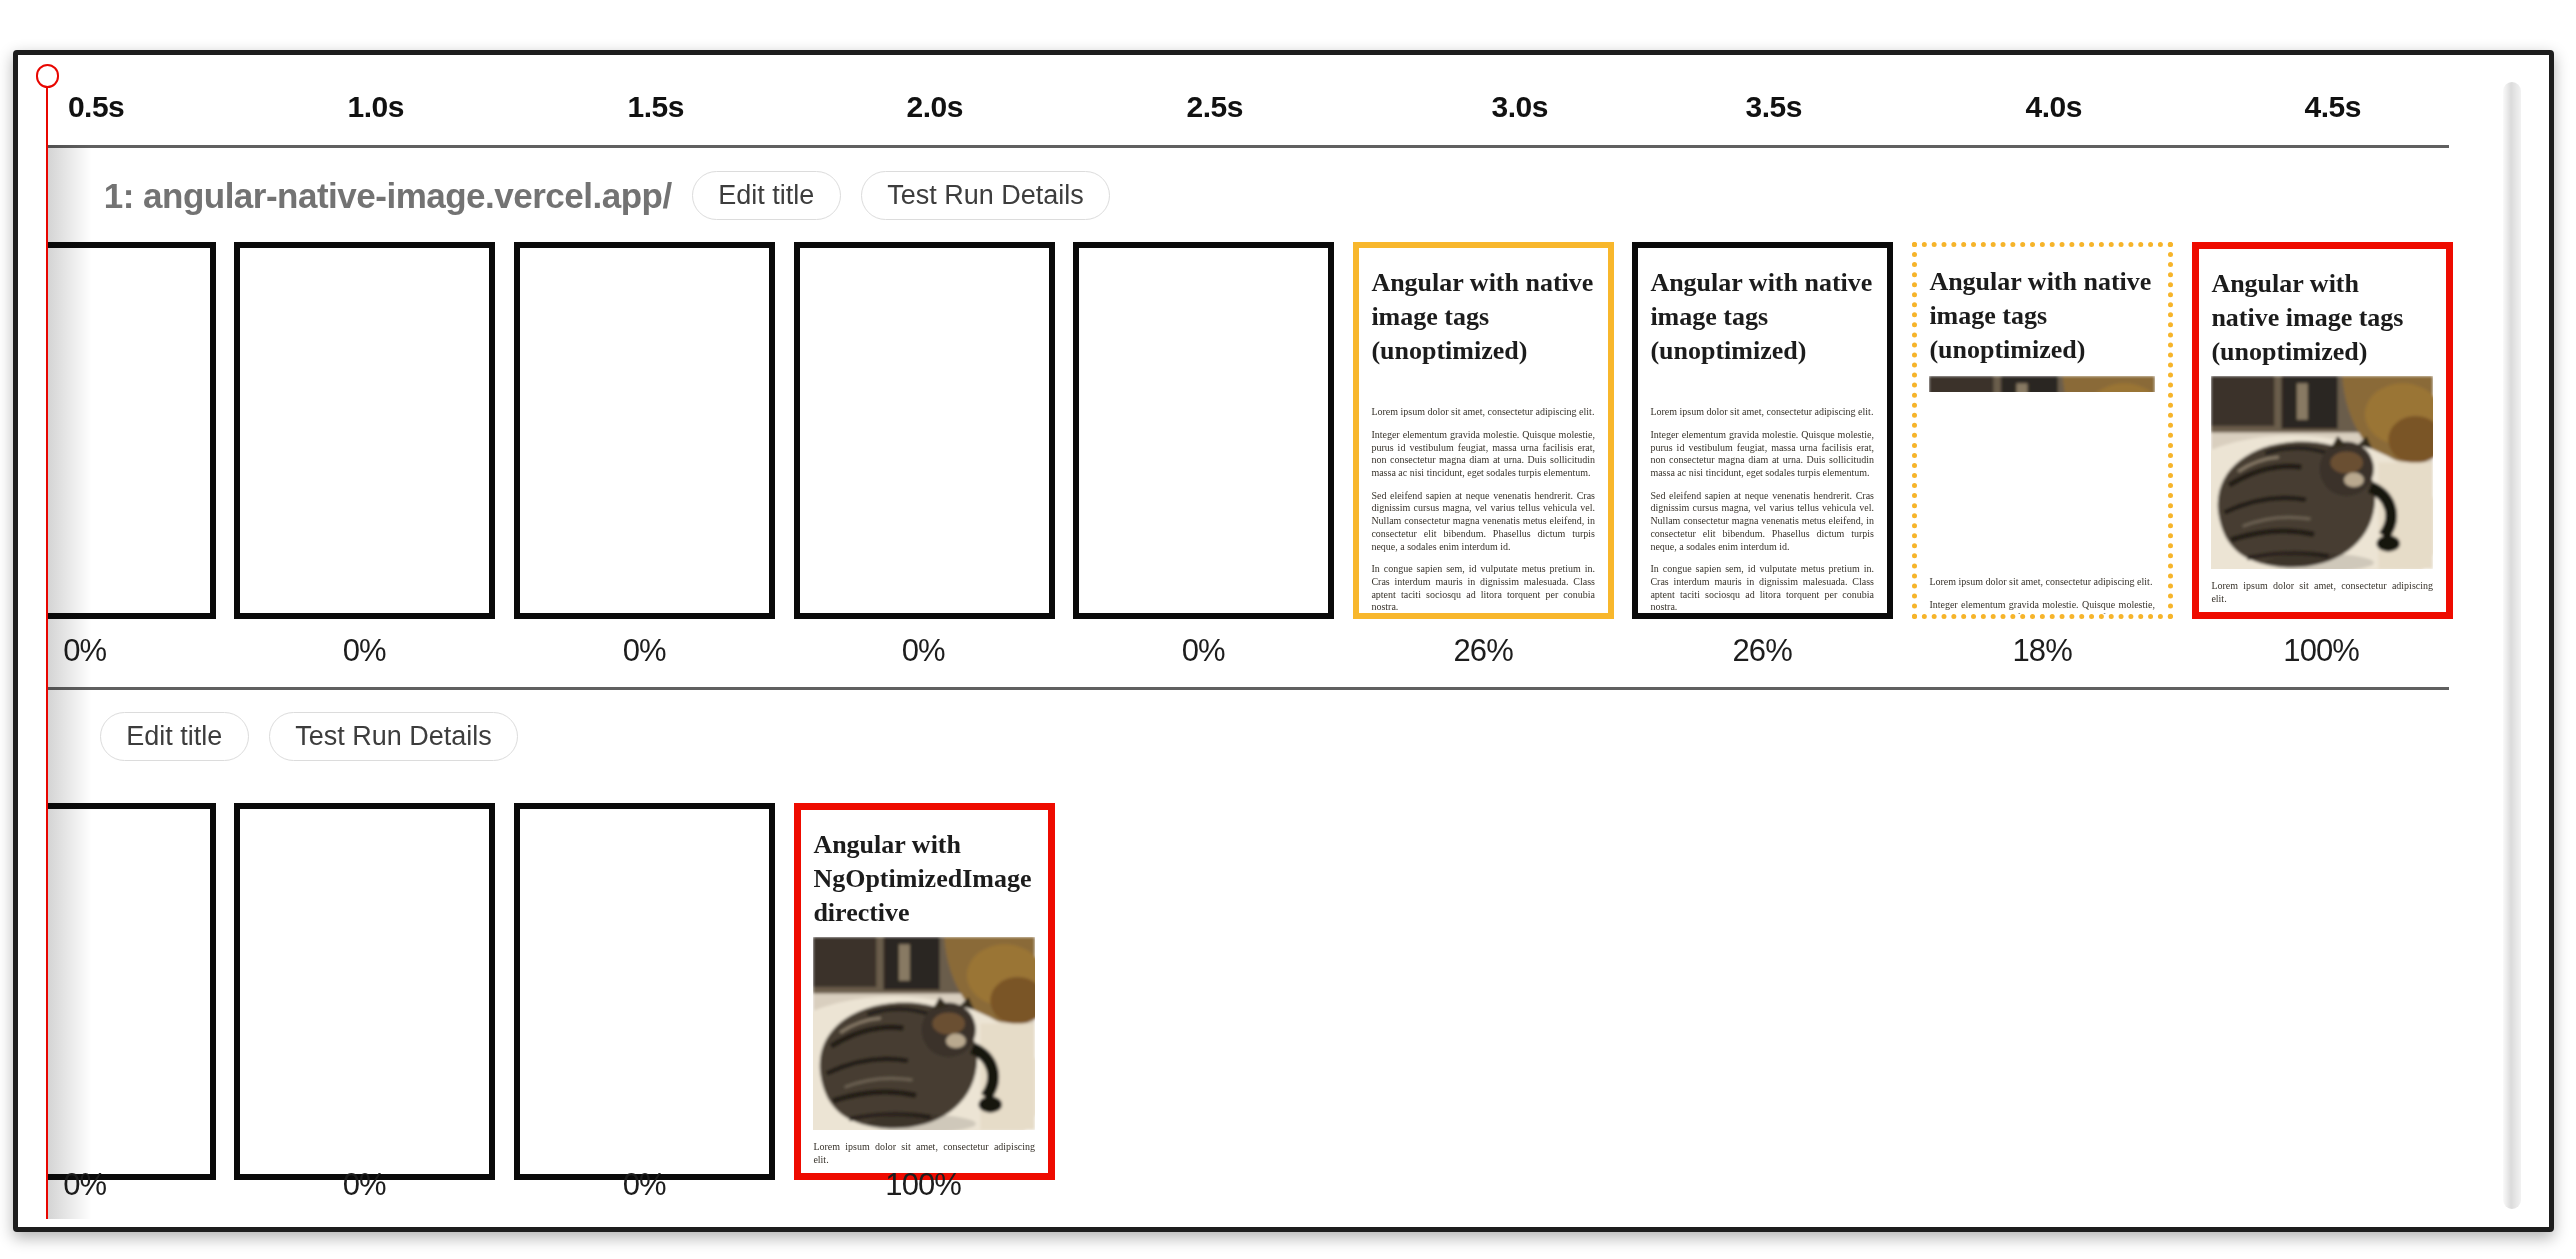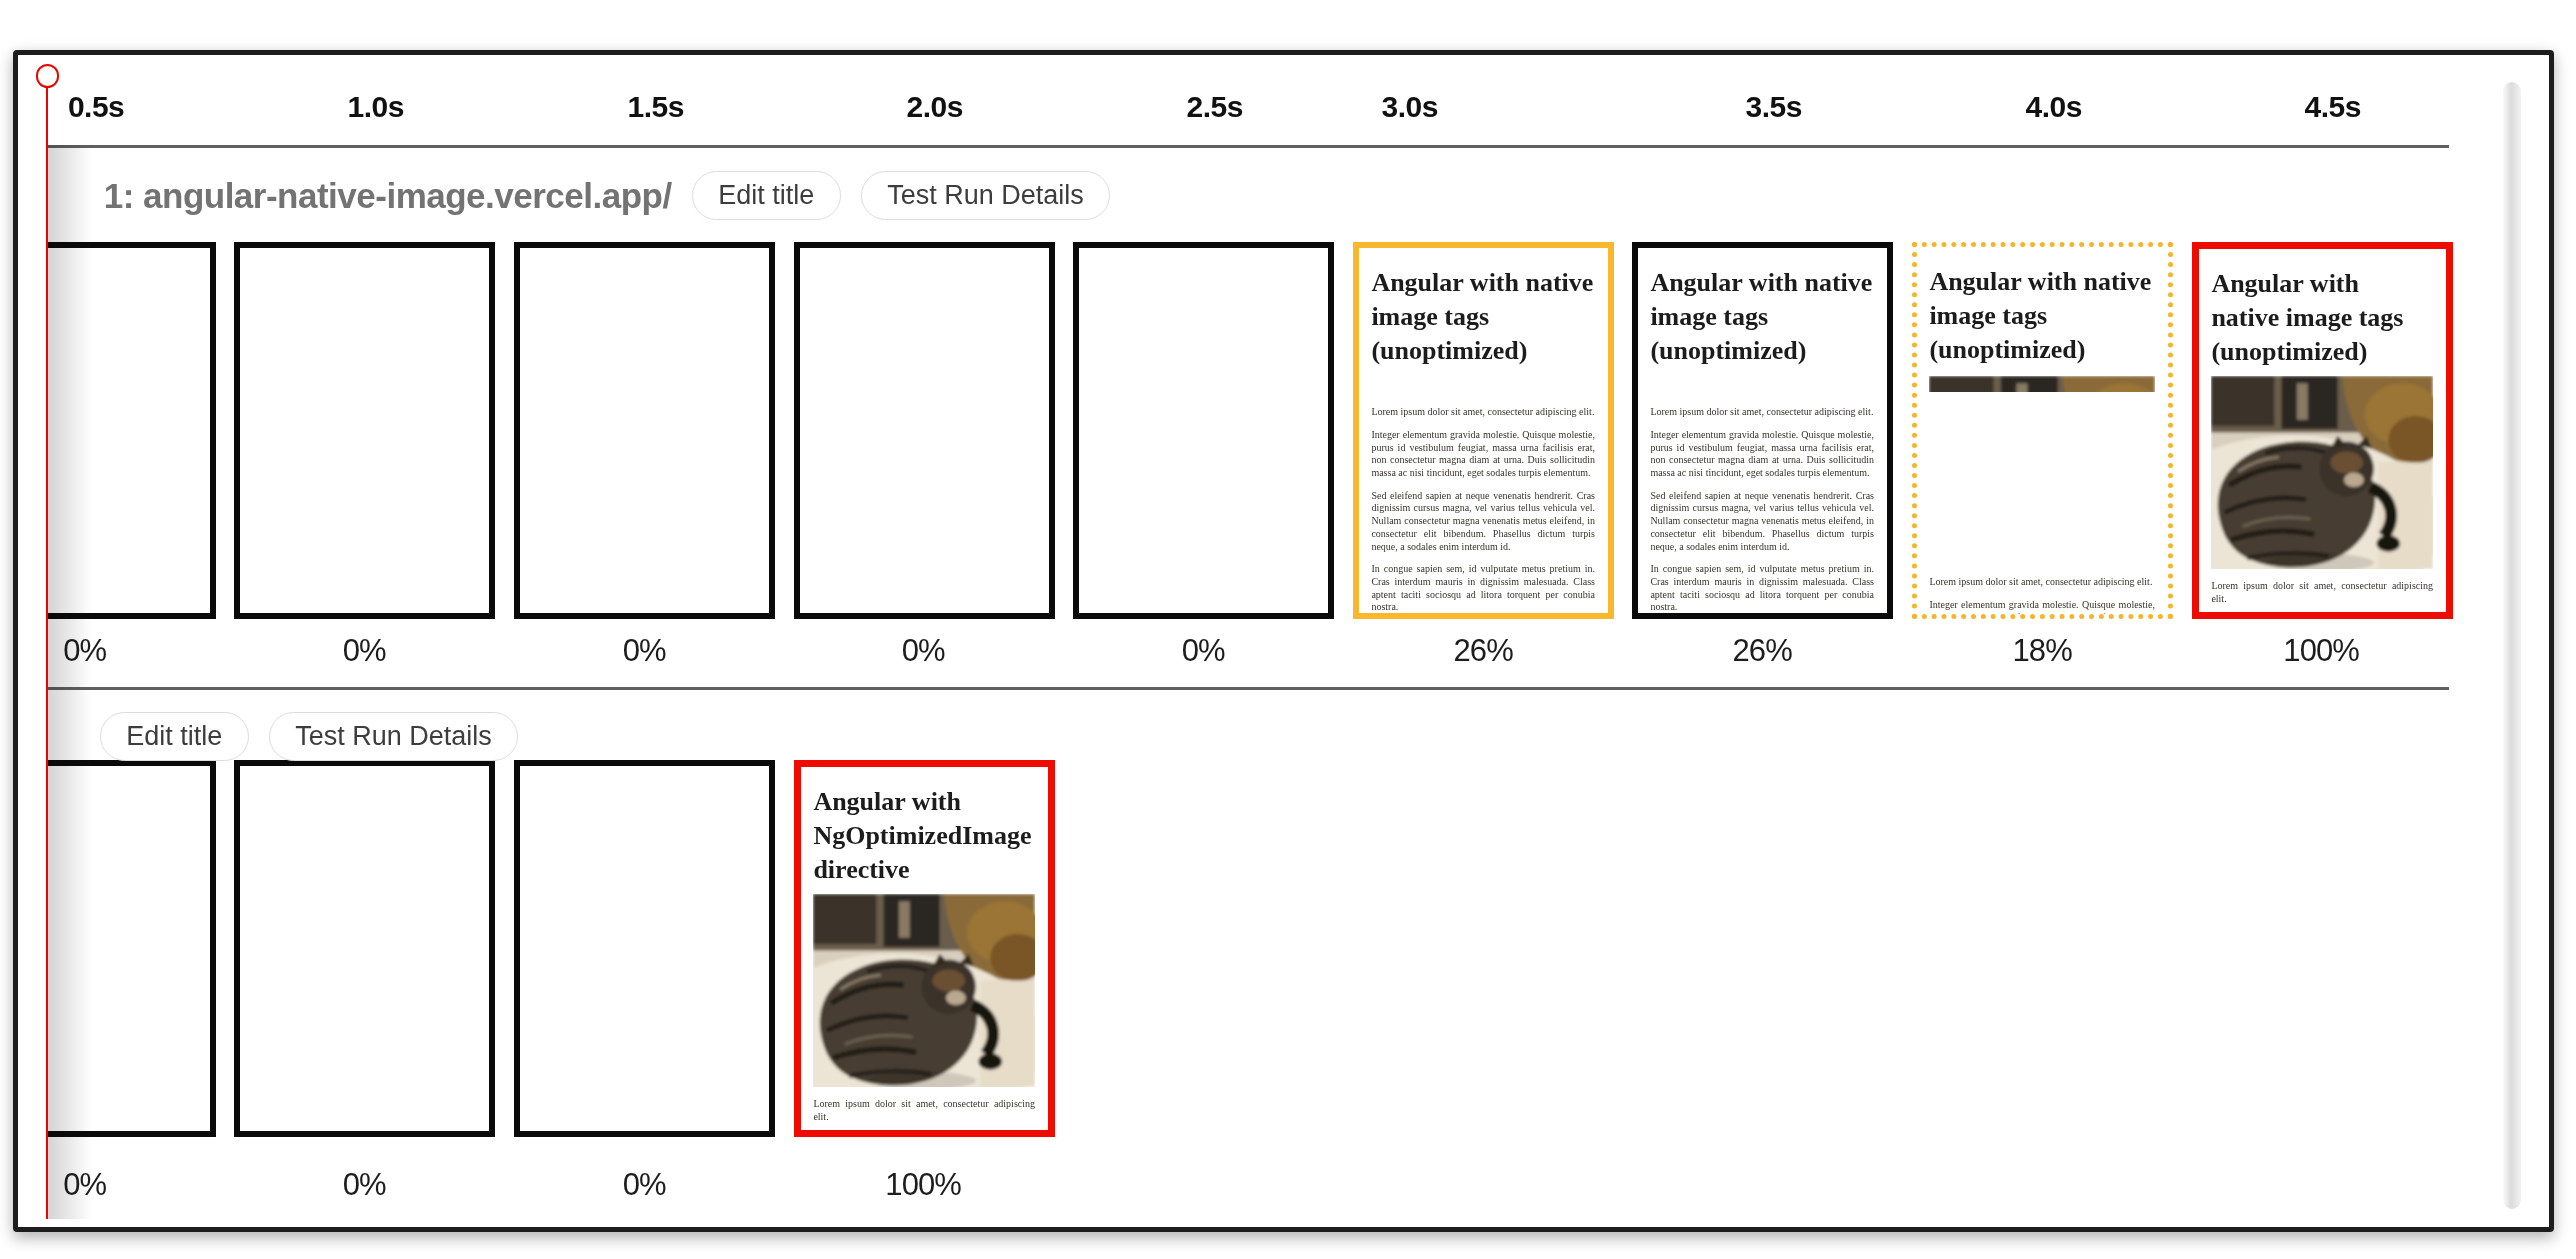--- a/index.html
+++ b/index.html
@@ -76,21 +76,21 @@
 
   <div class="marker-circle"></div>
   <div class="marker-line"></div>
 
   <div id="tick-row">
       <div class="tick" style="left: -3.6px;">0.5s</div>
       <div class="tick" style="left: 276px;">1.0s</div>
       <div class="tick" style="left: 556px;">1.5s</div>
       <div class="tick" style="left: 835px;">2.0s</div>
       <div class="tick" style="left: 1115px;">2.5s</div>
-      <div class="tick" style="left: 1310px;">3.0s</div>
+      <div class="tick" style="left: 1420px;">3.0s</div>
       <div class="tick" style="left: 1674px;">3.5s</div>
       <div class="tick" style="left: 1954px;">4.0s</div>
       <div class="tick" style="left: 2233px;">4.5s</div>
     </div>
 
   <div class="divider d1"></div>
   <div class="divider d2"></div>
 
   <div class="run-header" style="left:86px;top:115px;height:51px;">
     <span class="run-title">1: angular-native-image.vercel.app/</span>
@@ -221,21 +221,21 @@
       <div class="pct" style="left: 1672px; top: 578px;">26%</div>
       <div class="pct" style="left: 1952px; top: 578px;">18%</div>
       <div class="pct" style="left: 2231px; top: 578px;">100%</div>
     </div>
 
   <div class="run-header" style="left:82px;top:656px;height:51px;">
     <button class="pill-btn">Edit title</button>
     <button class="pill-btn">Test Run Details</button>
   </div>
 
-  <div class="strip" id="frames-row-1" style="top:705px;">
+  <div class="strip" id="frames-row-1" style="top:748px;">
       <div class="frame b-black" style="left: -93px;"></div>
       <div class="frame b-black" style="left: 186px;"></div>
       <div class="frame b-black" style="left: 466px;"></div>
       <div class="frame b-red" style="left: 746px;">
         <div class="thumb thumb--full">
           <div class="thumb-title">Angular with NgOptimizedImage directive</div>
           <div class="imgwrap">
             <svg viewBox="0 0 245 212" preserveAspectRatio="none">
     <defs>
                 <filter id="catblur" x="-10%" y="-10%" width="120%" height="120%">

